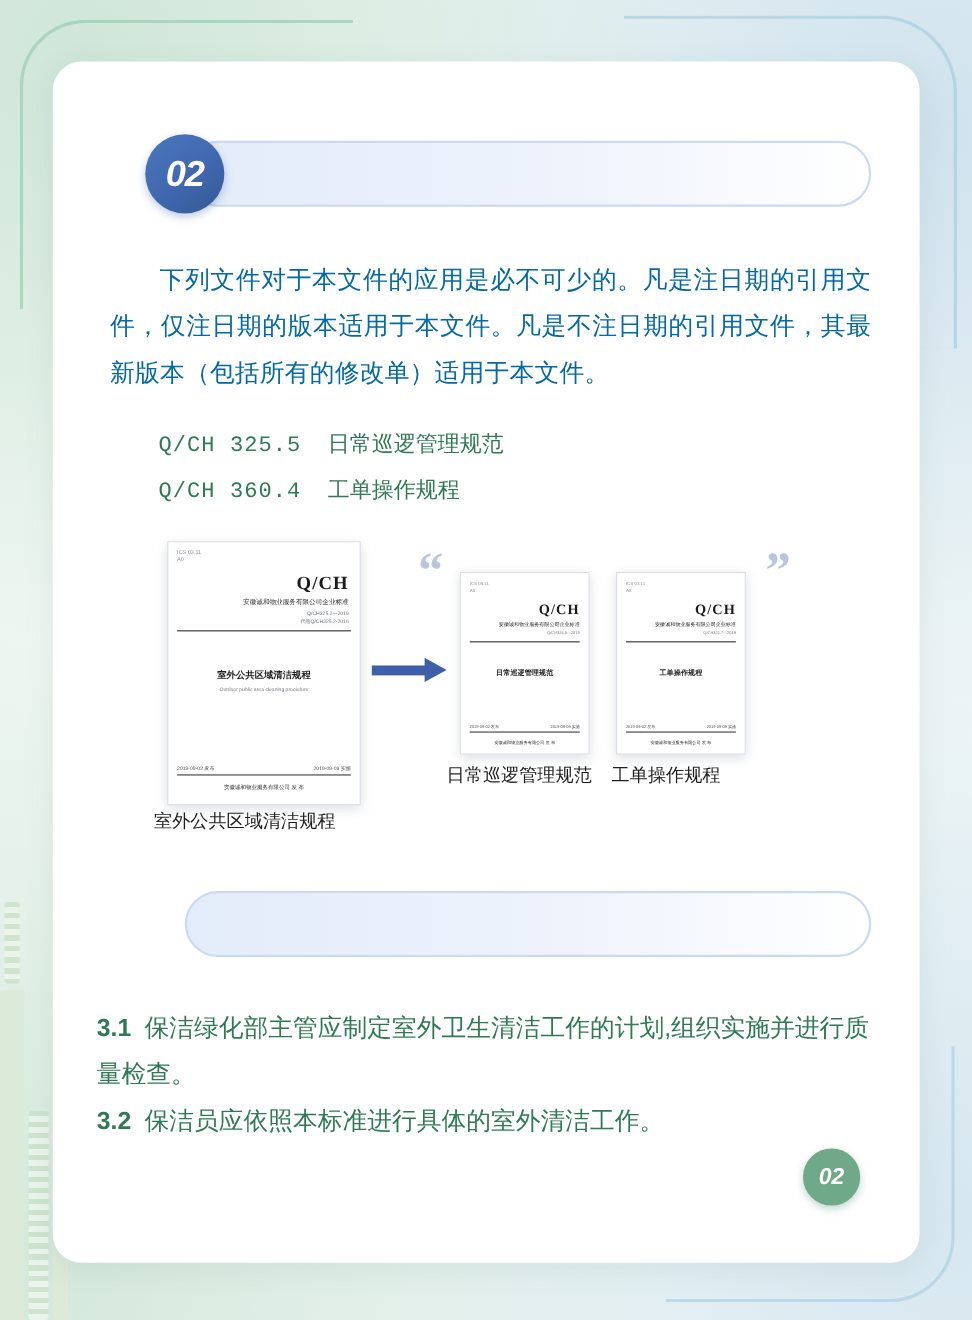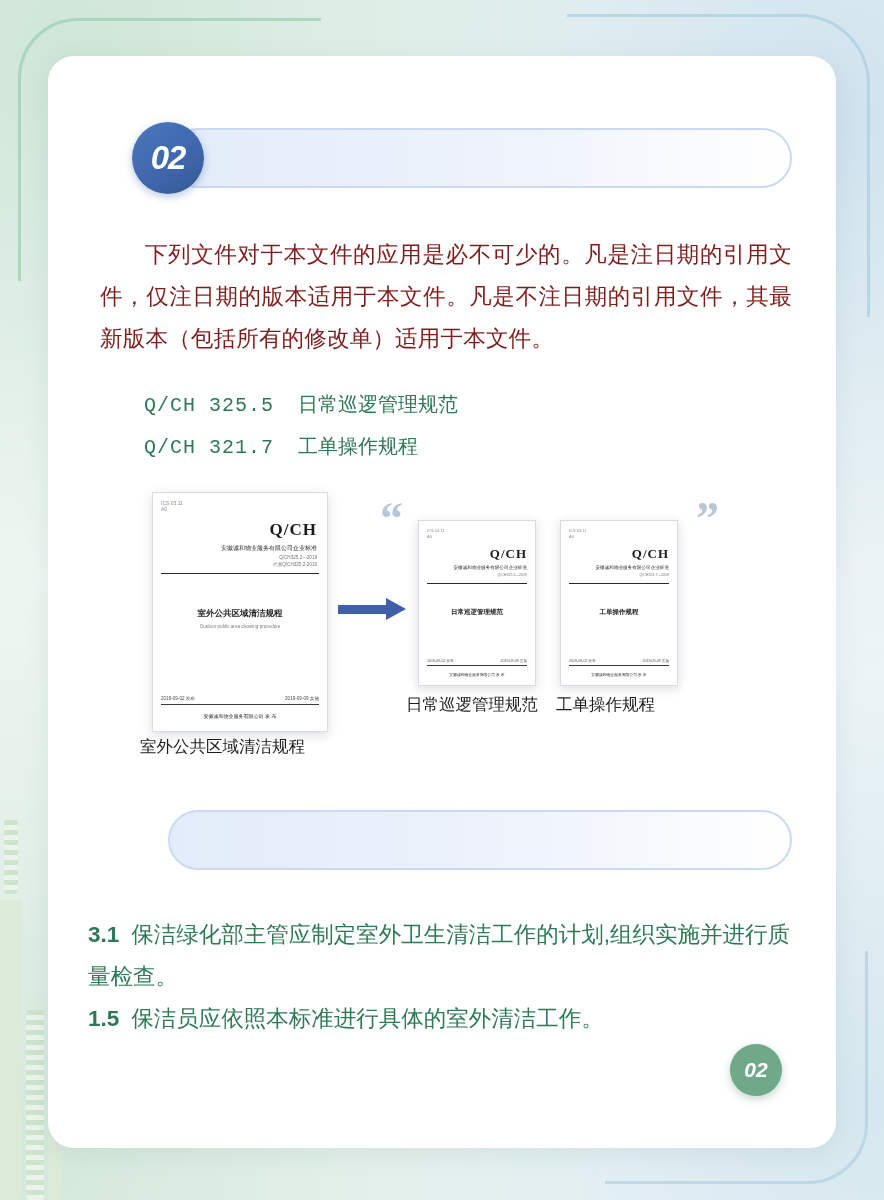--- a/index.html
+++ b/index.html
@@ -142,21 +142,21 @@
     color: #4a77bd;
     letter-spacing: 2px;
     text-shadow: 1px 1px 0 #ffffff, 2px 2px 0 #d7e2f5;
   }
 
   
   .para {
     margin: 0 44px 0 52px;
     font-size: 22.5px;
     line-height: 42px;
-    color: #7f1d1d;
+    color: #0369a1;
     text-align: justify;
     letter-spacing: .2px;
   }
   .para.indent { text-indent: 2em; }
 
   .std-list {
     margin: 24px 0 0 96px;
     font-size: 20px;
     line-height: 40px;
     color: #2f7a56;
@@ -344,21 +344,21 @@
       </div>
 
       <div style="height:38px;"></div>
       <p class="para indent">下列文件对于本文件的应用是必不可少的。凡是注日期的引用文件，仅注日期的版本适用于本文件。凡是不注日期的引用文件，其最新版本（包括所有的修改单）适用于本文件。</p>
 
       <div class="std-list">
         <div>
           <span class="code">Q/CH 325.5</span><span>日常巡逻管理规范</span>
         </div>
         <div>
-          <span class="code">Q/CH 321.7</span><span>工单操作规程</span>
+          <span class="code">Q/CH 360.4</span><span>工单操作规程</span>
         </div>
       </div>
 
       <div class="figure">
 
         <div class="doc" id="doc-main">
           <div class="tiny-top" style="font-size:5px;">ICS 03.11<br>A0</div>
           <div class="qch" style="font-size:17px; margin:8px 10px 0 0;">Q/CH</div>
           <div class="org" style="font-size:6px; margin:4px 10px 0 0;">安徽诚和物业服务有限公司企业标准</div>
           <div class="sub-right" style="font-size:4.6px; margin:3px 10px 0 0;">Q/CH325.2—2019</div>
@@ -421,21 +421,21 @@
       <div class="section-head">
         <div class="pill"></div>
       </div>
 
       <div style="height:26px;"></div>
       <div class="rule-list">
         <div>
           <span class="no">3.1</span><span>保洁绿化部主管应制定室外卫生清洁工作的计划,组织实施并进行质量检查。</span>
         </div>
         <div>
-          <span class="no">1.5</span><span>保洁员应依照本标准进行具体的室外清洁工作。</span>
+          <span class="no">3.2</span><span>保洁员应依照本标准进行具体的室外清洁工作。</span>
         </div>
       </div>
 
     </div>
 
     <div class="page-badge">02</div>
   </div>
 </div>
 
 </body></html>

